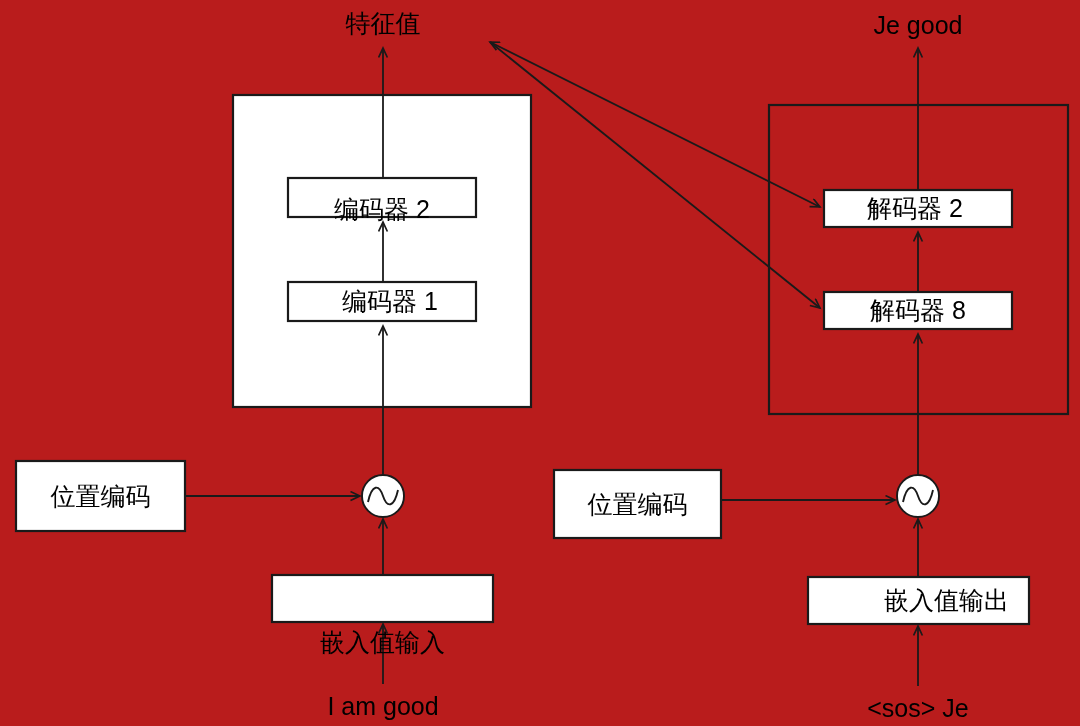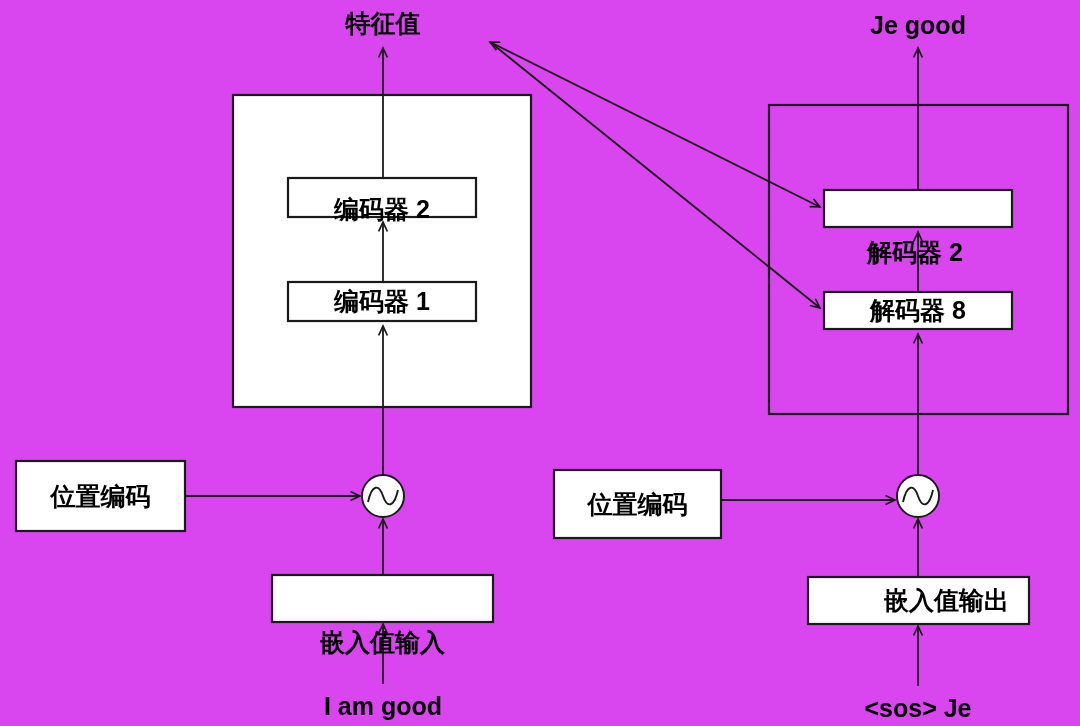--- a/index.html
+++ b/index.html
@@ -8,23 +8,22 @@
     padding: 0;
     background: #ffffff;
   }
   body {
     font-family: "Liberation Sans", "DejaVu Sans", sans-serif;
   }
   #canvas {
     position: relative;
     width: 1080px;
     height: 726px;
-    background: #d946ef;
+    background: #b91c1c;
     overflow: hidden;
-    font-weight: bold;
   }
   #vector-layer {
     position: absolute;
     left: 0;
     top: 0;
     width: 1080px;
     height: 726px;
   }
   .node-label {
     position: absolute;
@@ -109,31 +108,31 @@
 
     <line x1="918" y1="577" x2="918" y2="519" stroke="#1a1a1a" stroke-width="1.8" marker-end="url(#arrow-open)"></line>
 
     <line x1="918" y1="686" x2="918" y2="626" stroke="#1a1a1a" stroke-width="1.8" marker-end="url(#arrow-open)"></line>
   </svg>
 
   <div class="node-label free-label" style="left:303px; top:6px; width:160px; height:34px;">特征值</div>
 
   <div class="node-label box-label" style="left:288px; top:178px; width:188px; height:39px;margin-top:12px;">编码器 2</div>
 
-  <div class="node-label box-label" style="left:288px; top:282px; width:188px; height:39px;">编码器 1</div>
+  <div class="node-label box-label" style="left:288px; top:282px; width:188px; height:39px;padding-left:8px;">编码器 1</div>
 
   <div class="node-label box-label" style="left:16px; top:461px; width:169px; height:70px;">位置编码</div>
 
   <div class="node-label box-label" style="left:272px; top:575px; width:221px; height:47px;margin-top:44px;">嵌入值输入</div>
 
   <div class="node-label free-label" style="left:283px; top:690px; width:200px; height:32px;">I am good</div>
 
   <div class="node-label free-label" style="left:838px; top:9px; width:160px; height:32px;">Je good</div>
 
-  <div class="node-label box-label" style="left:824px; top:190px; width:182px; height:37px;margin-top:44px;">解码器 2</div>
+  <div class="node-label box-label" style="left:824px; top:190px; width:182px; height:37px;">解码器 2</div>
 
   <div class="node-label box-label" style="left:824px; top:292px; width:188px; height:37px;">解码器 8</div>
 
   <div class="node-label box-label" style="left:554px; top:470px; width:167px; height:68px;">位置编码</div>
 
   <div class="node-label box-label" style="left:836px; top:577px; width:221px; height:47px;">嵌入值输出</div>
 
   <div class="node-label free-label" style="left:818px; top:692px; width:200px; height:32px;">&lt;sos&gt; Je</div>
 
 </div>

